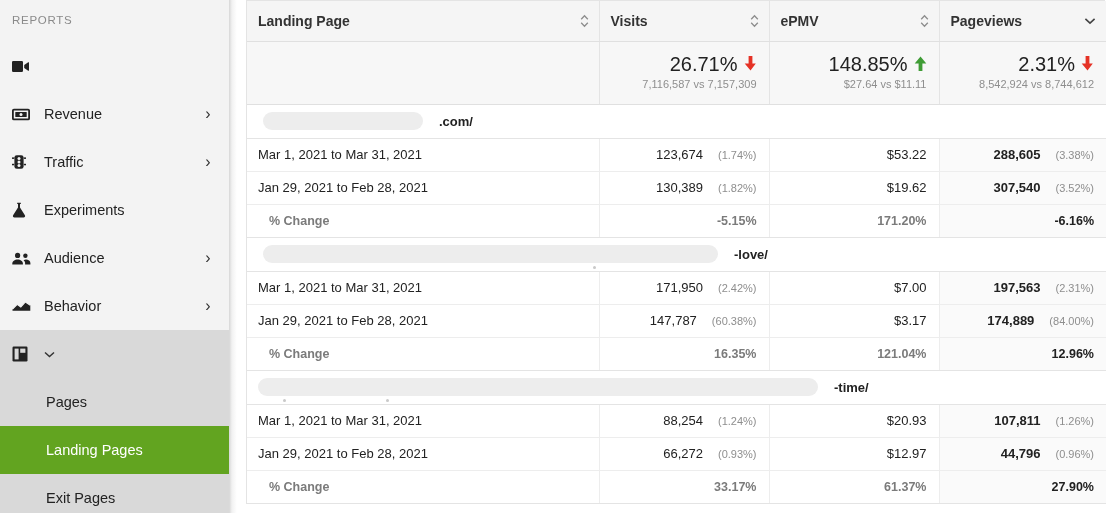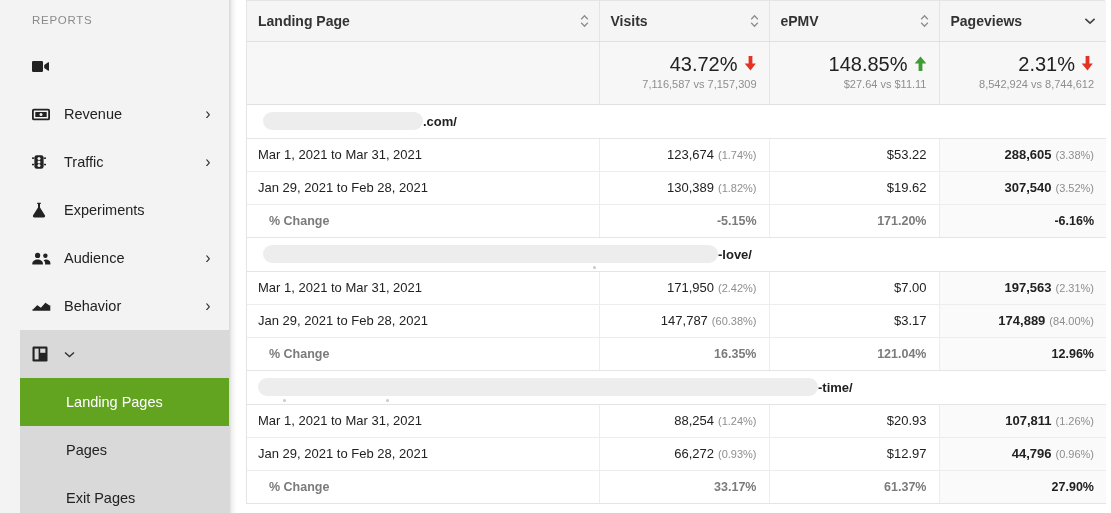--- a/index.html
+++ b/index.html
@@ -12,21 +12,20 @@
   #app { position: relative; width: 1111px; height: 513px; display: flex; }
 
   
   #sidebar {
     width: 229px;
     height: 513px;
     background: #f3f3f3;
     flex: 0 0 229px;
     position: relative;
     overflow: hidden;
-    padding-left: 20px;
   }
   .reports-label {
     font-size: 11.5px;
     letter-spacing: 0.7px;
     color: #8a8a8a;
     padding: 14px 0 0 12px;
     height: 42px;
     display: block;
   }
   .nav-item {
@@ -170,20 +169,21 @@
   .url-line {
     display: flex;
     align-items: center;
     height: 33px;
     padding-left: 5px;
     font-size: 13px;
     font-weight: bold;
     color: #222;
     white-space: nowrap;
     position: relative;
+    gap: 16px;
   }
   .redact {
     height: 18px;
     background: #ededed;
     border-radius: 9px;
     display: inline-block;
     flex: 0 0 auto;
   }
   .redact-tail { margin-left: 0px; }
   .ghost-dot {
@@ -201,21 +201,21 @@
     height: 33px;
     padding: 0 12px 0 11px;
     font-size: 13px;
     color: #222;
     vertical-align: middle;
   }
   tbody td:last-child { border-right: none; padding-left: 11px; }
   td.lp { text-align: left; color: #222; }
   td.num { text-align: right; white-space: nowrap; }
   td.pv-col { background: #fafafa; }
-  .pct-small { color: #8e8e8e; font-size: 11px; margin-left: 4px; }
+  .pct-small { color: #8e8e8e; font-size: 11px; margin-left: 15px; }
   .bold { font-weight: bold; }
   tr.change td { color: #7b7b7b; font-weight: bold; font-size: 12.5px; }
   tr.change td.lp { padding-left: 22px; }
   tr.change td.pv-col { color: #222; }
   tr.group-last td { border-bottom: 1px solid #e4e4e4; }
 </style>
 </head>
 <body>
 
 <div id="app">
@@ -304,25 +304,25 @@
             <rect x="8.2" y="2.6" width="5.2" height="4.2" fill="#d9d9d9"></rect>
           </svg>
       </span>
       <span class="nav-caret">
         <svg width="11" height="7" viewBox="0 0 11 7">
             <path fill="none" stroke="currentColor" stroke-width="1.4" d="M1 1.4 5.5 5.6 10 1.4"></path>
           </svg>
       </span>
     </div>
 
+    <div class="sub-item">
+      <span>Pages</span>
+    </div>
     <div class="sub-item active">
       <span>Landing Pages</span>
-    </div>
-    <div class="sub-item">
-      <span>Pages</span>
     </div>
     <div class="sub-item">
       <span>Exit Pages</span>
     </div>
   </nav>
   <div id="sidebar-shadow"></div>
 
   <main id="main">
     <div id="table-wrap">
       <table class="report">
@@ -380,21 +380,21 @@
             </th>
           </tr>
         </thead>
 
         <tbody>
 
           <tr class="summary">
             <td></td>
             <td>
               <div class="sum-big">
-                <span>43.72%</span>
+                <span>26.71%</span>
                 <span class="arrow">
                   <svg width="13" height="15" viewBox="0 0 13 15">
                       <path fill="#e53226" d="M4.6 0h3.8v7.6h3.4L6.5 14.6 0.7 7.6h3.9V0z"></path>
                     </svg>
                 </span>
               </div>
               <div class="sum-sub">7,116,587 vs 7,157,309</div>
             </td>
             <td>
               <div class="sum-big">

